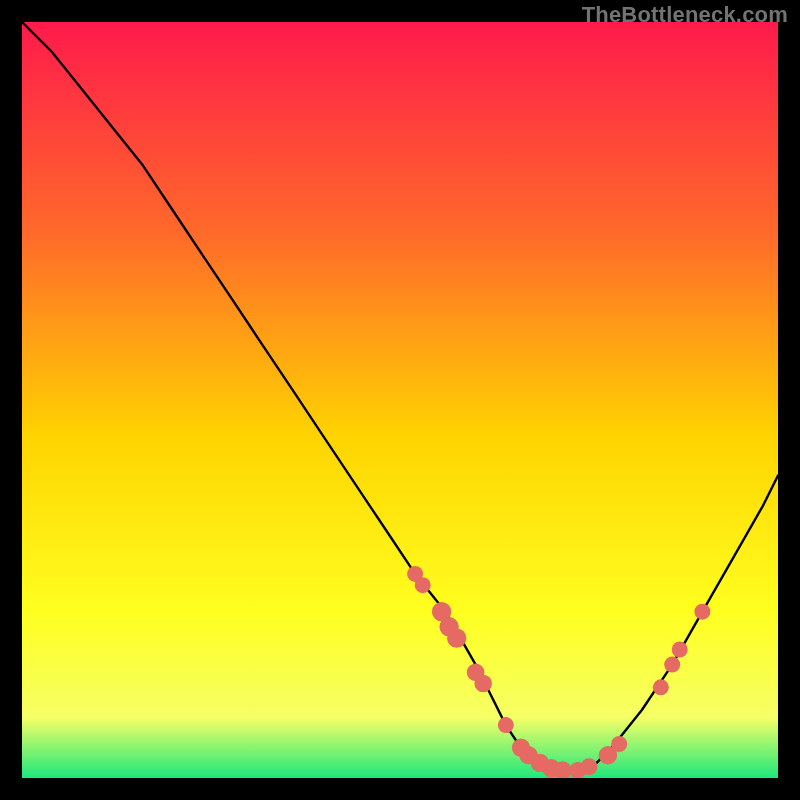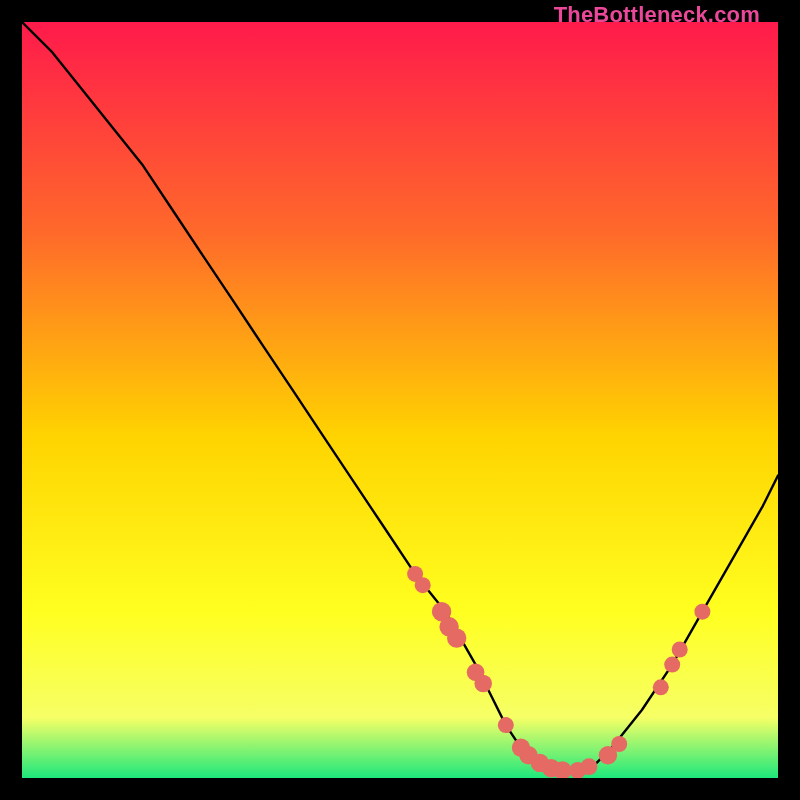--- a/index.html
+++ b/index.html
@@ -15,22 +15,22 @@
     position: absolute;
     left: 22px;
     top: 22px;
     width: 756px;
     height: 756px;
     box-sizing: border-box;
   }
   .watermark {
     position: absolute;
     top: 2px;
-    right: 40px;
-    color: #ec4899;
+    right: 12px;
+    color: #737373;
     font-size: 22px;
     font-weight: 600;
     letter-spacing: 0.2px;
     user-select: none;
   }
   svg {
     display: block;
   }
 </style>
 </head>

